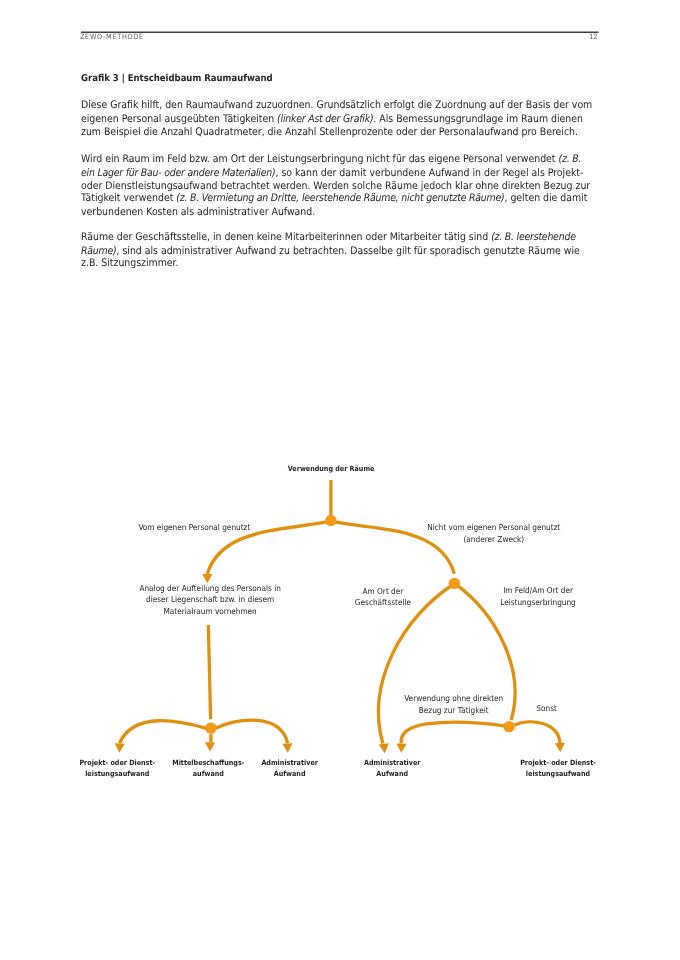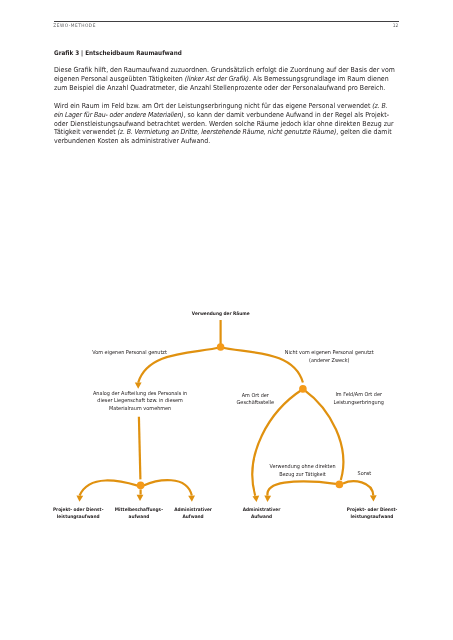--- a/index.html
+++ b/index.html
@@ -21,20 +21,21 @@
 
 <div class="page">
 
   <div class="hdr-rule"></div>
   <div class="hdr-left">ZEWO-METHODE</div>
   <div class="hdr-right">12</div>
   <div class="sec-title">Grafik 3 | Entscheidbaum Raumaufwand</div>
 
   <div class="para" style="top:66.2px">Diese Grafik hilft, den Raumaufwand zuzuordnen. Grundsätzlich erfolgt die Zuordnung auf der Basis der vom eigenen Personal ausgeübten Tätigkeiten <i>(linker Ast der Grafik)</i>. Als Bemessungsgrundlage im Raum dienen zum Beispiel die Anzahl Quadratmeter, die Anzahl Stellenprozente oder der Personalaufwand pro Bereich.</div>
   <div class="para" style="top:102.2px">Wird ein Raum im Feld bzw. am Ort der Leistungserbringung nicht für das eigene Personal verwendet <i>(z. B. ein Lager für Bau- oder andere Materialien)</i>, so kann der damit verbundene Aufwand in der Regel als Projekt- oder Dienstleistungsaufwand betrachtet werden. Werden solche Räume jedoch klar ohne direkten Bezug zur Tätigkeit verwendet <i>(z. B. Vermietung an Dritte, leerstehende Räume, nicht genutzte Räume)</i>, gelten die damit verbundenen Kosten als administrativer Aufwand.</div>
+  <div class="para" style="top:154.0px">Räume der Geschäftsstelle, in denen keine Mitarbeiterinnen oder Mitarbeiter tätig sind <i>(z. B. leerstehende Räume)</i>, sind als administrativer Aufwand zu betrachten. Dasselbe gilt für sporadisch genutzte Räume wie z.B. Sitzungszimmer.</div>
 
   <svg class="diagram" viewBox="0 0 453 640">
     <g>
       <path d="M220.6,320.0 L220.6,346.5" stroke="var(--line)" stroke-width="2.2" fill="none" stroke-linecap="butt"></path>
       <path d="M220.5,347.3 C193.6,353.8 148.0,350.5 138.2,382.6" stroke="var(--line)" stroke-width="2.2" fill="none" stroke-linecap="butt"></path>
       <polygon points="138.20,388.80 134.80,382.60 141.60,382.60" fill="var(--line)"></polygon>
       <path d="M220.5,347.3 C246.8,353.7 293.4,349.3 302.9,382.5" stroke="var(--line)" stroke-width="2.2" fill="none" stroke-linecap="butt"></path>
       <path d="M138.9,416.7 L140.4,479.4" stroke="var(--line)" stroke-width="2.2" fill="none" stroke-linecap="butt"></path>
       <path d="M137.6,485.6 C119.6,480.5 89.4,473.8 79.6,495.5" stroke="var(--line)" stroke-width="2.2" fill="none" stroke-linecap="butt"></path>
       <polygon points="79.50,501.80 76.43,495.43 83.22,495.79" fill="var(--line)"></polygon>

